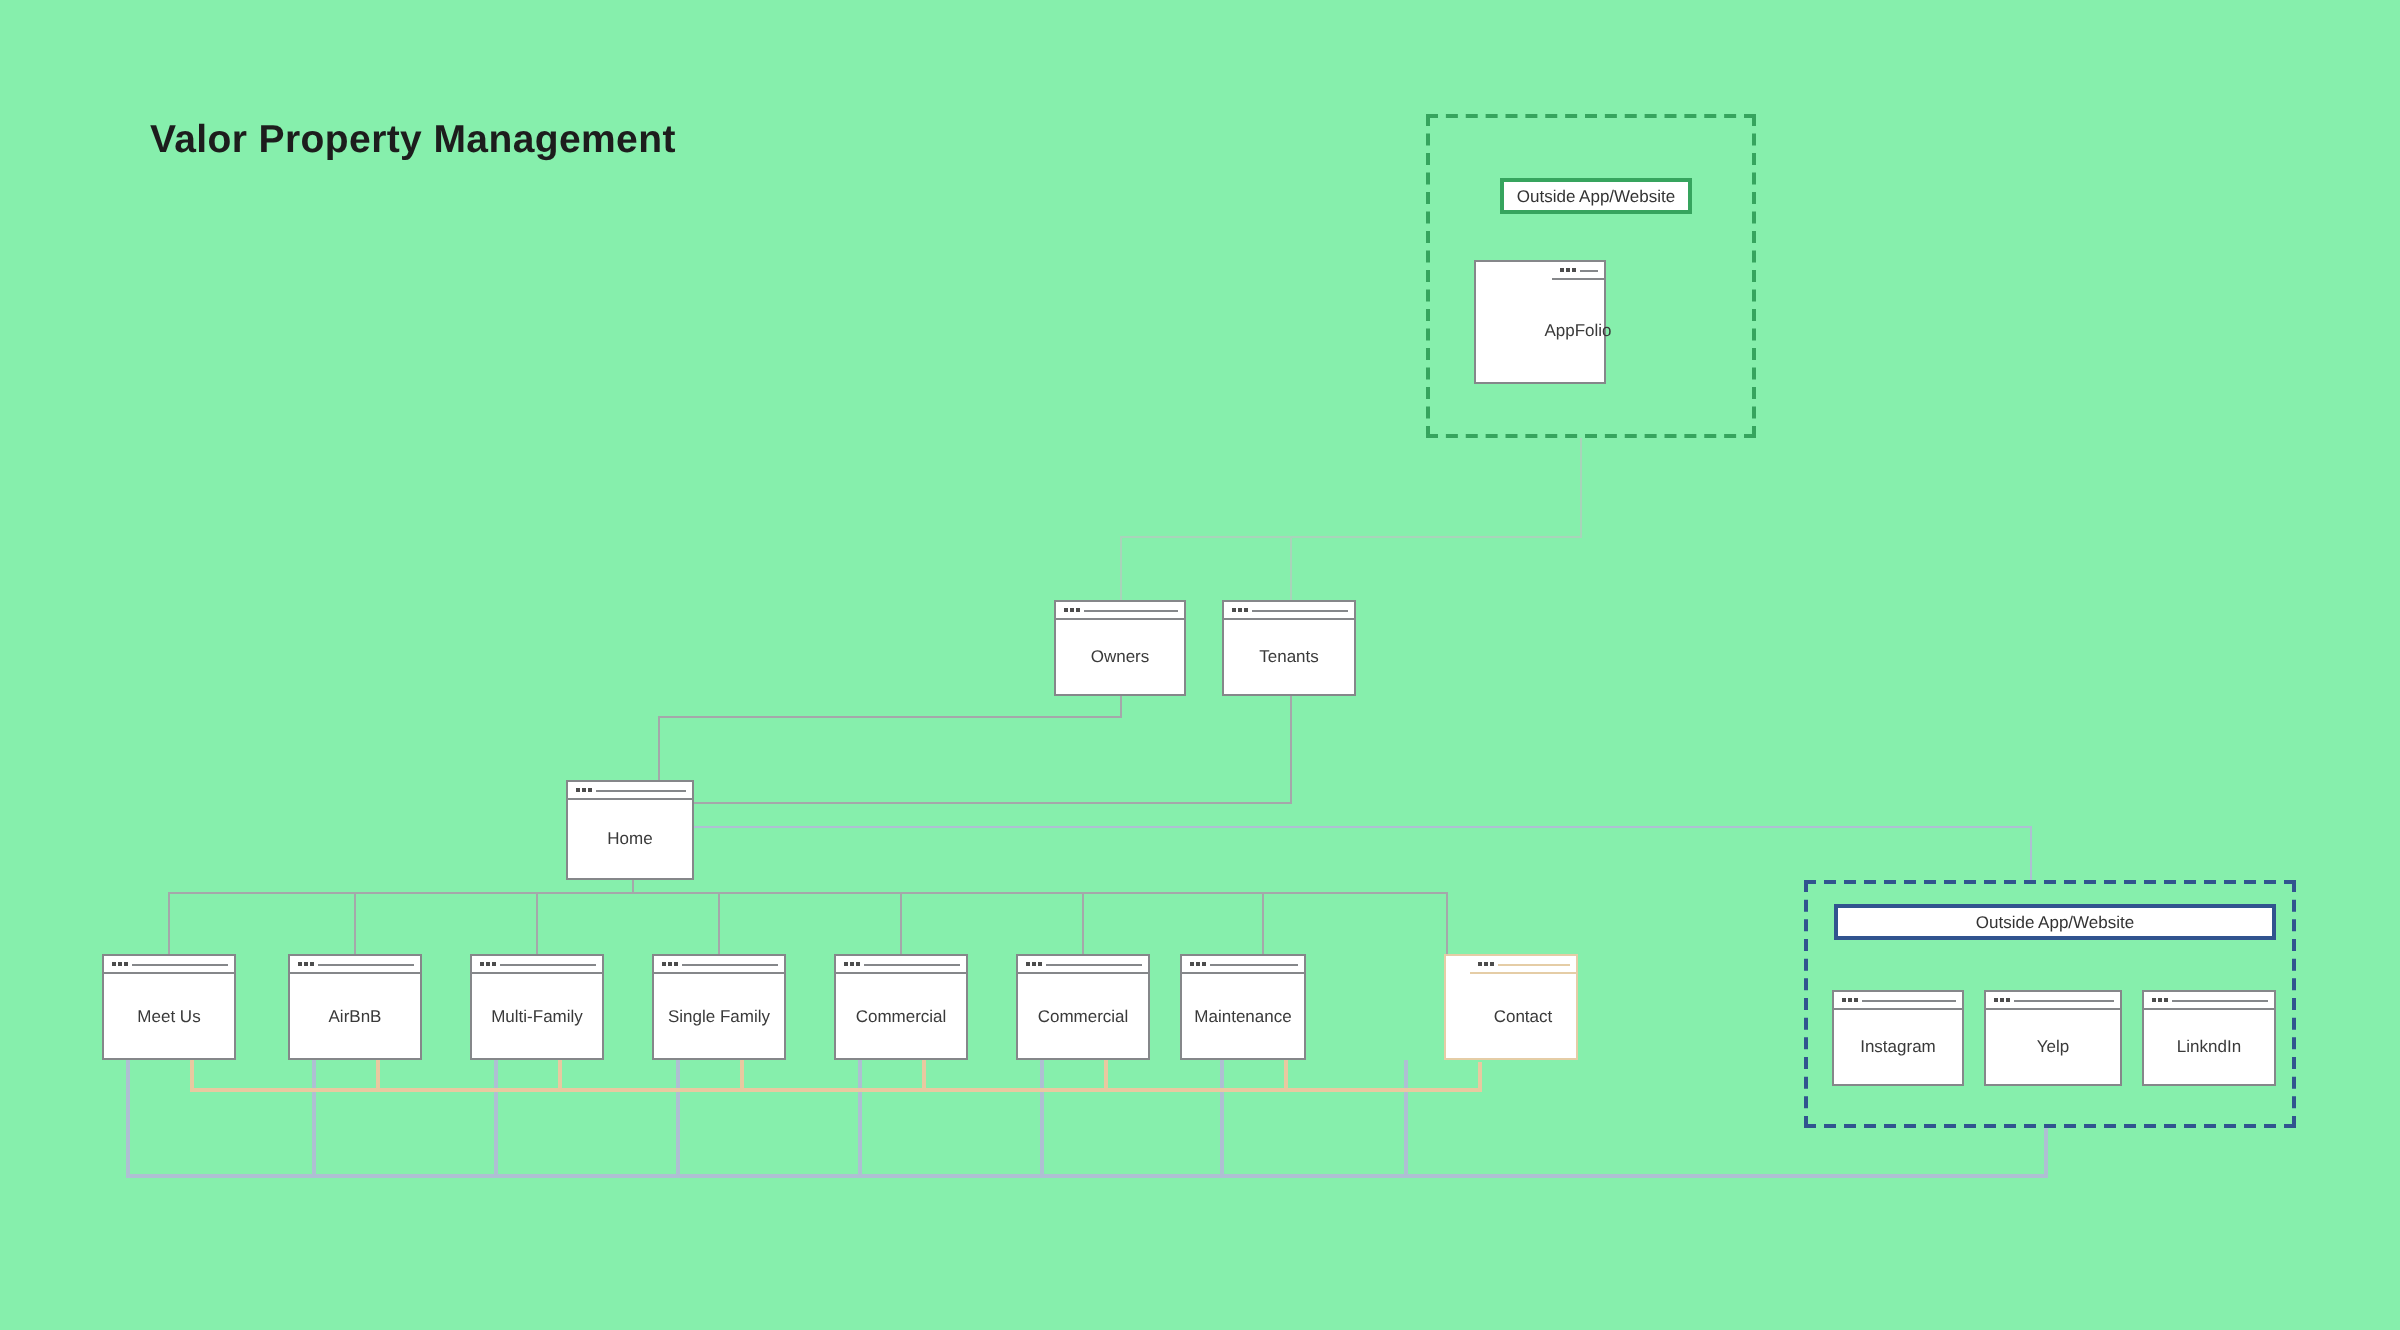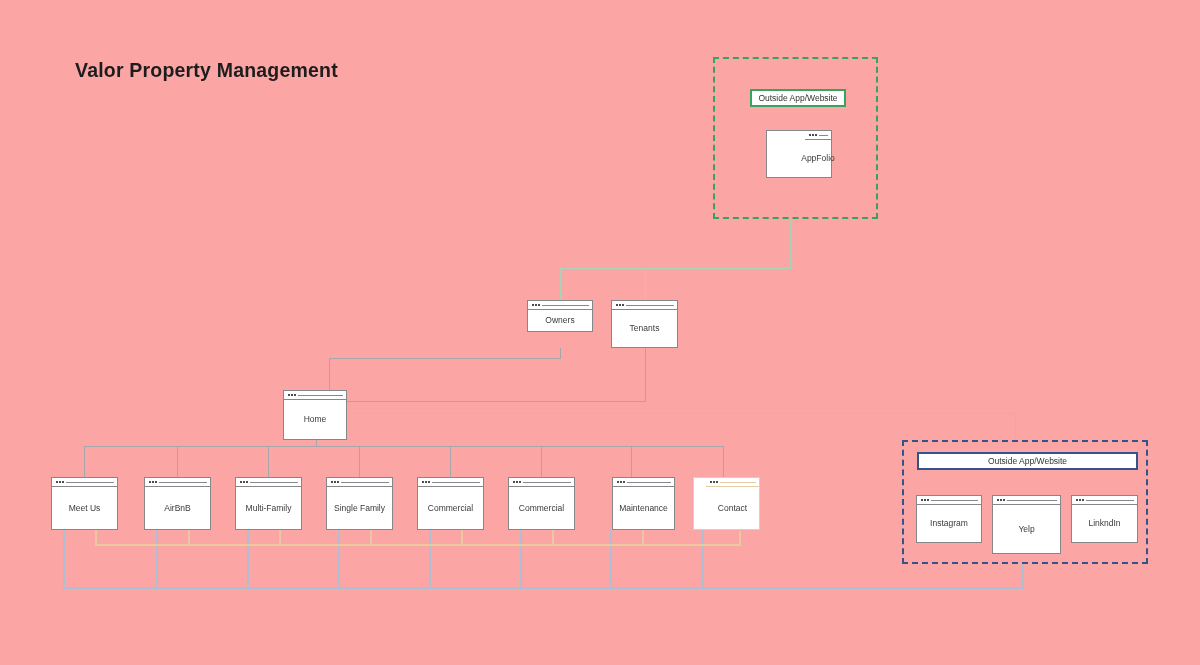--- a/index.html
+++ b/index.html
@@ -8,21 +8,21 @@
     --blue:#31548f;
     --blue-line:#aebfd3;
     --orange-line:#e9c9a0;
     --orange-border:#e5cda6;
     --gray-border:#85878a;
     --gray-line:#a5a7aa;
     --ink:#3a3a3a;
   }
   *{box-sizing:border-box;margin:0;padding:0;}
   body{font-family:"Liberation Sans", sans-serif;background:#fff;}
-  .canvas{position:relative;width:1200px;height:665px;background:#fca5a5;overflow:hidden;}
+  .canvas{position:relative;width:1200px;height:665px;background:#86efac;overflow:hidden;}
 
   .title{position:absolute;left:75px;top:56px;font-size:19.5px;font-weight:bold;
          color:#1d1d1d;line-height:29px;letter-spacing:.2px;}
 
   
   .win{position:absolute;background:#fff;border:1px solid var(--gray-border);}
   .winbar{position:relative;height:9px;border-bottom:1px solid var(--gray-border);}
   .dots{position:absolute;left:4px;top:3px;width:2px;height:2px;background:#4c4c4c;
         box-shadow:3px 0 0 #4c4c4c,6px 0 0 #4c4c4c;}
   .barline{position:absolute;left:14px;right:3px;top:4px;height:1px;background:var(--gray-border);}
@@ -100,29 +100,29 @@
   <div class="ln orangeln" style="left:461px;top:530px;width:2px;height:16px;"></div>
   <div class="ln orangeln" style="left:552px;top:530px;width:2px;height:16px;"></div>
   <div class="ln orangeln" style="left:642px;top:530px;width:2px;height:16px;"></div>
   <div class="ln orangeln" style="left:95px;top:544px;width:646px;height:2px;"></div>
   <div class="ln orangeln" style="left:739px;top:531px;width:2px;height:15px;"></div>
 
   <div class="group green" style="left:713px;top:57px;width:165px;height:162px;"></div>
   <div class="grouplabel green" style="left:750px;top:89px;width:96px;height:18px;">
     <span>Outside App/Website</span>
   </div>
-  <div class="win" style="left:766px;top:130px;width:66px;height:48px;padding-left:38px;">
+  <div class="win" style="left:737px;top:130px;width:66px;height:62px;padding-left:38px;">
     <div class="winbar">
       <span class="dots"></span>
       <span class="barline"></span>
     </div>
     <div class="winbody">AppFolio</div>
   </div>
 
-  <div class="win" style="left:527px;top:300px;width:66px;height:32px;">
+  <div class="win" style="left:527px;top:300px;width:66px;height:48px;">
     <div class="winbar">
       <span class="dots"></span>
       <span class="barline"></span>
     </div>
     <div class="winbody">Owners</div>
   </div>
 
   <div class="win" style="left:283px;top:390px;width:64px;height:50px;">
     <div class="winbar">
       <span class="dots"></span>
@@ -180,50 +180,50 @@
   </div>
 
   <div class="win" style="left:508px;top:477px;width:67px;height:53px;">
     <div class="winbar">
       <span class="dots"></span>
       <span class="barline"></span>
     </div>
     <div class="winbody">Commercial</div>
   </div>
 
-  <div class="win" style="left:612px;top:477px;width:63px;height:53px;">
+  <div class="win" style="left:590px;top:477px;width:63px;height:53px;">
     <div class="winbar">
       <span class="dots"></span>
       <span class="barline"></span>
     </div>
     <div class="winbody">Maintenance</div>
   </div>
 
-  <div class="win orange" style="left:693px;top:477px;width:67px;height:53px;padding-left:12px;">
+  <div class="win orange" style="left:722px;top:477px;width:67px;height:53px;padding-left:12px;">
     <div class="winbar">
       <span class="dots"></span>
       <span class="barline"></span>
     </div>
     <div class="winbody">Contact</div>
   </div>
 
   <div class="group blue" style="left:902px;top:440px;width:246px;height:124px;"></div>
   <div class="grouplabel blue" style="left:917px;top:452px;width:221px;height:18px;">
     <span>Outside App/Website</span>
   </div>
 
   <div class="win" style="left:916px;top:495px;width:66px;height:48px;">
     <div class="winbar">
       <span class="dots"></span>
       <span class="barline"></span>
     </div>
     <div class="winbody">Instagram</div>
   </div>
 
-  <div class="win" style="left:992px;top:495px;width:69px;height:59px;">
+  <div class="win" style="left:992px;top:495px;width:69px;height:48px;">
     <div class="winbar">
       <span class="dots"></span>
       <span class="barline"></span>
     </div>
     <div class="winbody">Yelp</div>
   </div>
 
   <div class="win" style="left:1071px;top:495px;width:67px;height:48px;">
     <div class="winbar">
       <span class="dots"></span>

